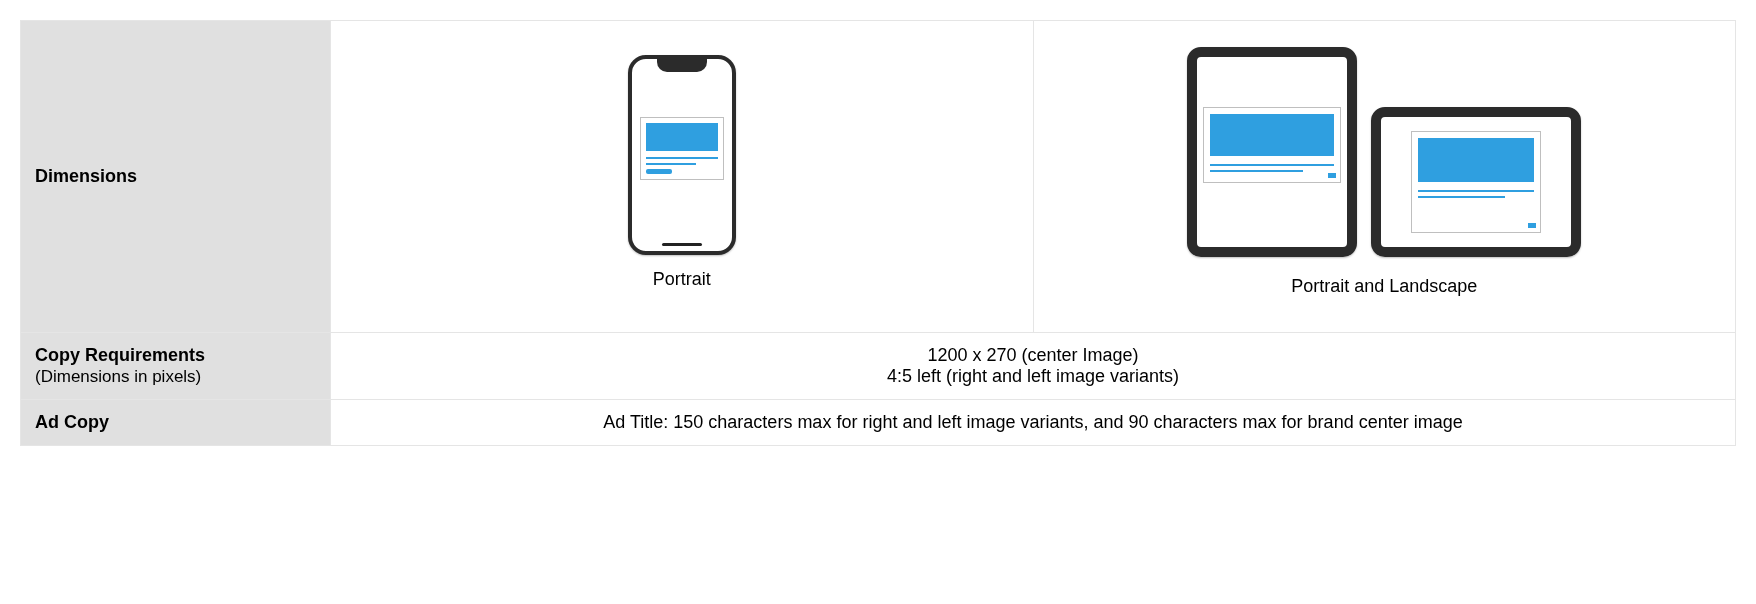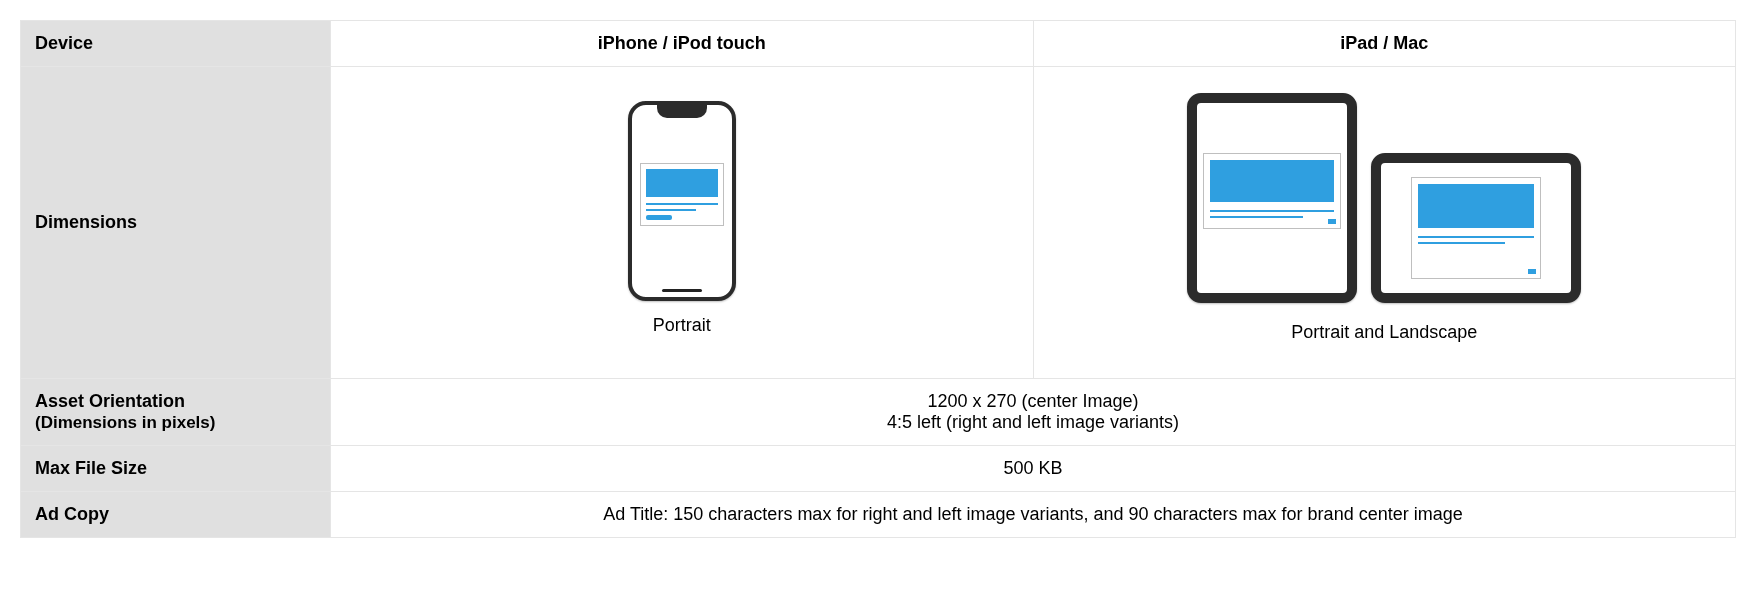--- a/index.html
+++ b/index.html
@@ -30,21 +30,21 @@
     background: #fff;
     text-align: center;
     font-weight: 700;
   }
   .label-cell {
     background: #e0e0e0;
     font-weight: 700;
     width: 310px;
   }
   .label-cell .sub {
-    font-weight: 700;
+    font-weight: 400;
     font-size: 17px;
   }
   .center { text-align: center; }
   .orientation-cell {
     text-align: center;
     padding-top: 26px;
     padding-bottom: 35px;
   }
   .caption {
     margin-top: 14px;
@@ -171,25 +171,20 @@
 </head>
 <body>
 
 <table>
   <colgroup>
     <col style="width:310px">
     <col>
     <col>
   </colgroup>
   <tbody>
-      <tr>
-    <th class="label-cell">Device</th>
-    <th class="header-cell">iPhone / iPod touch</th>
-    <th class="header-cell">iPad / Mac</th>
-  </tr>
 
   <tr>
     <th class="label-cell">Dimensions</th>
     <td class="orientation-cell">
       <div class="iphone">
         <div class="notch"></div>
         <div class="card">
           <div class="banner"></div>
           <div class="line"></div>
           <div class="line short"></div>
@@ -217,32 +212,28 @@
             <div class="dot"></div>
           </div>
         </div>
       </div>
       <div class="caption">Portrait and Landscape</div>
     </td>
   </tr>
 
   <tr>
     <th class="label-cell">
-      <span>Asset Orientation</span><br>
+      <span>Copy Requirements</span><br>
       <span class="sub">(Dimensions in pixels)</span>
     </th>
     <td colspan="2" class="center">
       <div>1200 x 270 (center Image)</div>
       <div>4:5 left (right and left image variants)</div>
     </td>
   </tr>
 
-  <tr>
-    <th class="label-cell">Max File Size</th>
-    <td colspan="2" class="center">500 KB</td>
-  </tr>
 
   <tr>
     <th class="label-cell">Ad Copy</th>
     <td colspan="2" class="center">Ad Title:  150 characters max for right and left image variants, and 90 characters max for brand center image</td>
   </tr>
 </tbody>
   </table>
 
 </body></html>

